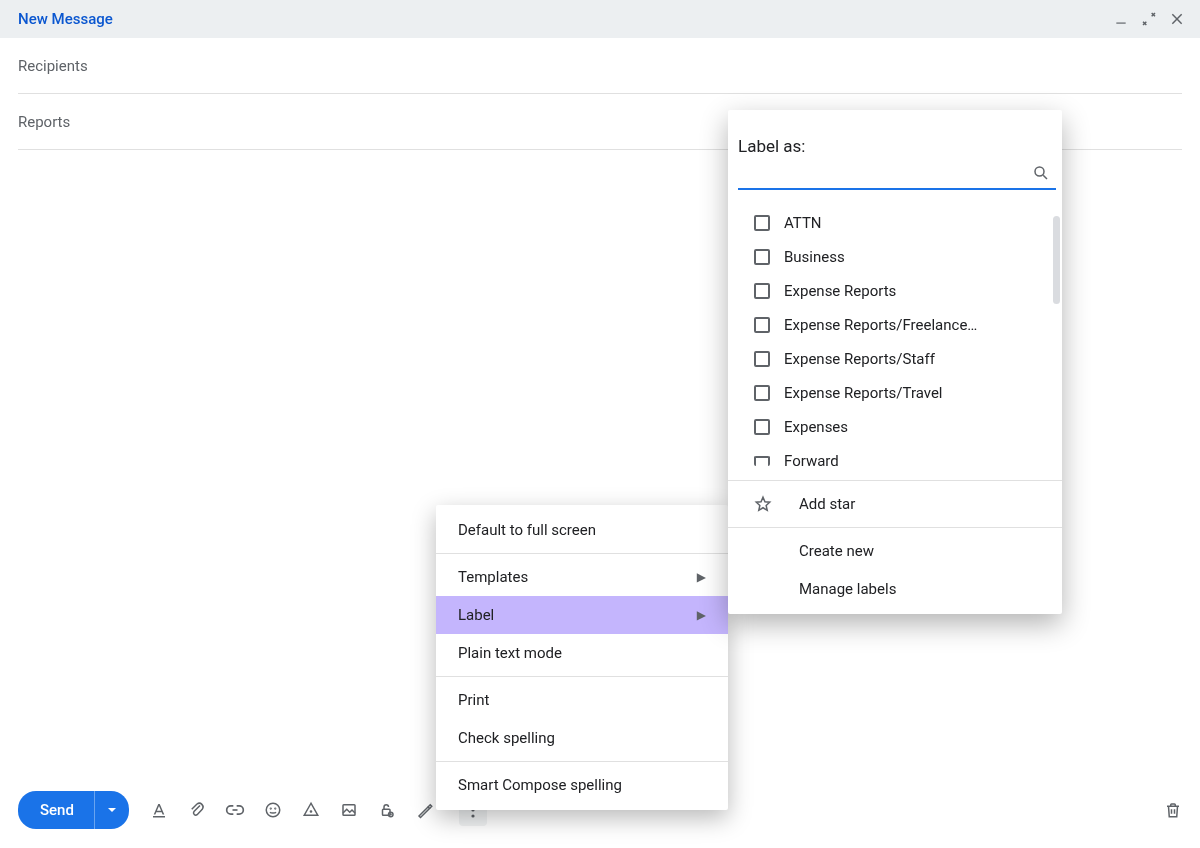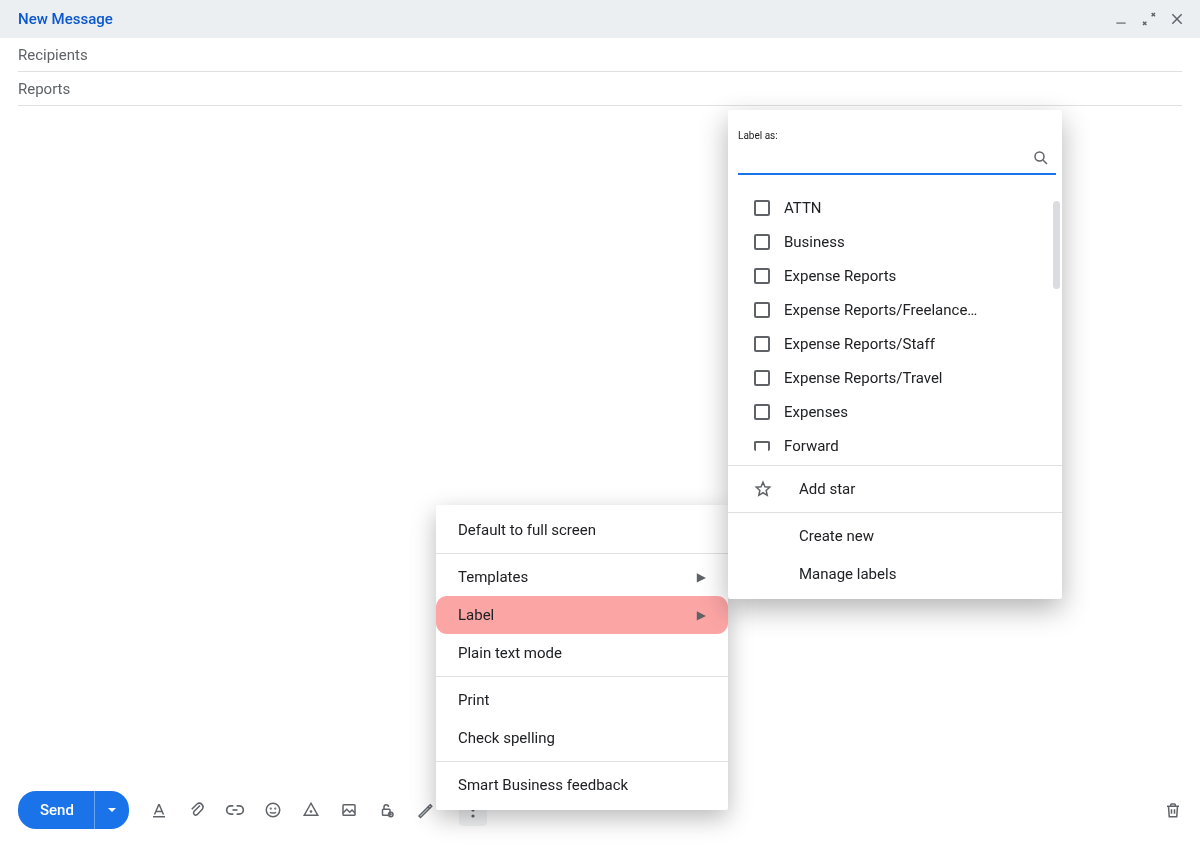--- a/index.html
+++ b/index.html
@@ -33,21 +33,21 @@
     align-items: center;
   }
   .ctl-icon {
     width: 18px; height: 18px;
     display: flex; align-items: center; justify-content: center;
     cursor: pointer;
     color: #5f6368;
   }
   .fields { padding: 0 18px; }
   .field-row {
-    height: 34px;
+    height: 56px;
     display: flex;
     align-items: center;
     border-bottom: 1px solid #e0e0e0;
     color: #5f6368;
     font-size: 15px;
   }
   .compose-body { flex: 1; }
 
   .bottom-bar {
     position: absolute;
@@ -109,35 +109,35 @@
     padding: 6px 0;
     font-size: 15px;
   }
   .m-item {
     padding: 10px 22px;
     display:flex; align-items:center; justify-content:space-between;
     cursor:pointer;
     color:#202124;
   }
   .m-item .chev { color:#5f6368; font-size:12px; }
-  .m-item.highlight { background:#fca5a5;border-radius:11px; }
+  .m-item.highlight { background:#c4b5fd; }
   .m-div { height:1px; background:#e0e0e0; margin:4px 0; }
 
   
   .label-panel {
     position: absolute;
     left: 728px;
     top: 110px;
     width: 334px;
     background:#fff;
     border-radius:2px;
     box-shadow: 0 10px 28px rgba(0,0,0,0.3);
     padding-bottom: 6px;
   }
-  .lp-header { padding: 20px 10px 8px 10px; font-size:10px; }
+  .lp-header { padding: 26px 10px 8px 10px; font-size:17px; }
   .lp-search-wrap { position:relative; margin: 0 6px 16px 10px; }
   .lp-search {
     width: 100%; border:none; border-bottom:2px solid #1a73e8;
     outline:none; height:26px; font-size:14px; padding:0 26px 2px 0;
     background:transparent;
   }
   .lp-search-ic { position:absolute; right:6px; top:0; color:#5f6368; }
   .lp-scroll {
     max-height: 270px;
     overflow:hidden;
@@ -305,21 +305,21 @@
   </div>
   <div class="m-div"></div>
   <div class="m-item">
     <span>Print</span>
   </div>
   <div class="m-item">
     <span>Check spelling</span>
   </div>
   <div class="m-div"></div>
   <div class="m-item">
-    <span>Smart Business feedback</span>
+    <span>Smart Compose spelling</span>
   </div>
 </div>
 
 <div class="label-panel">
   <div class="lp-header">Label as:</div>
   <div class="lp-search-wrap">
     <input class="lp-search" value="" style="">
     <span class="lp-search-ic">
       <svg width="18" height="18" viewBox="0 0 24 24" fill="none" stroke="#5f6368" stroke-width="2">
           <circle cx="10" cy="10" r="6"></circle>

